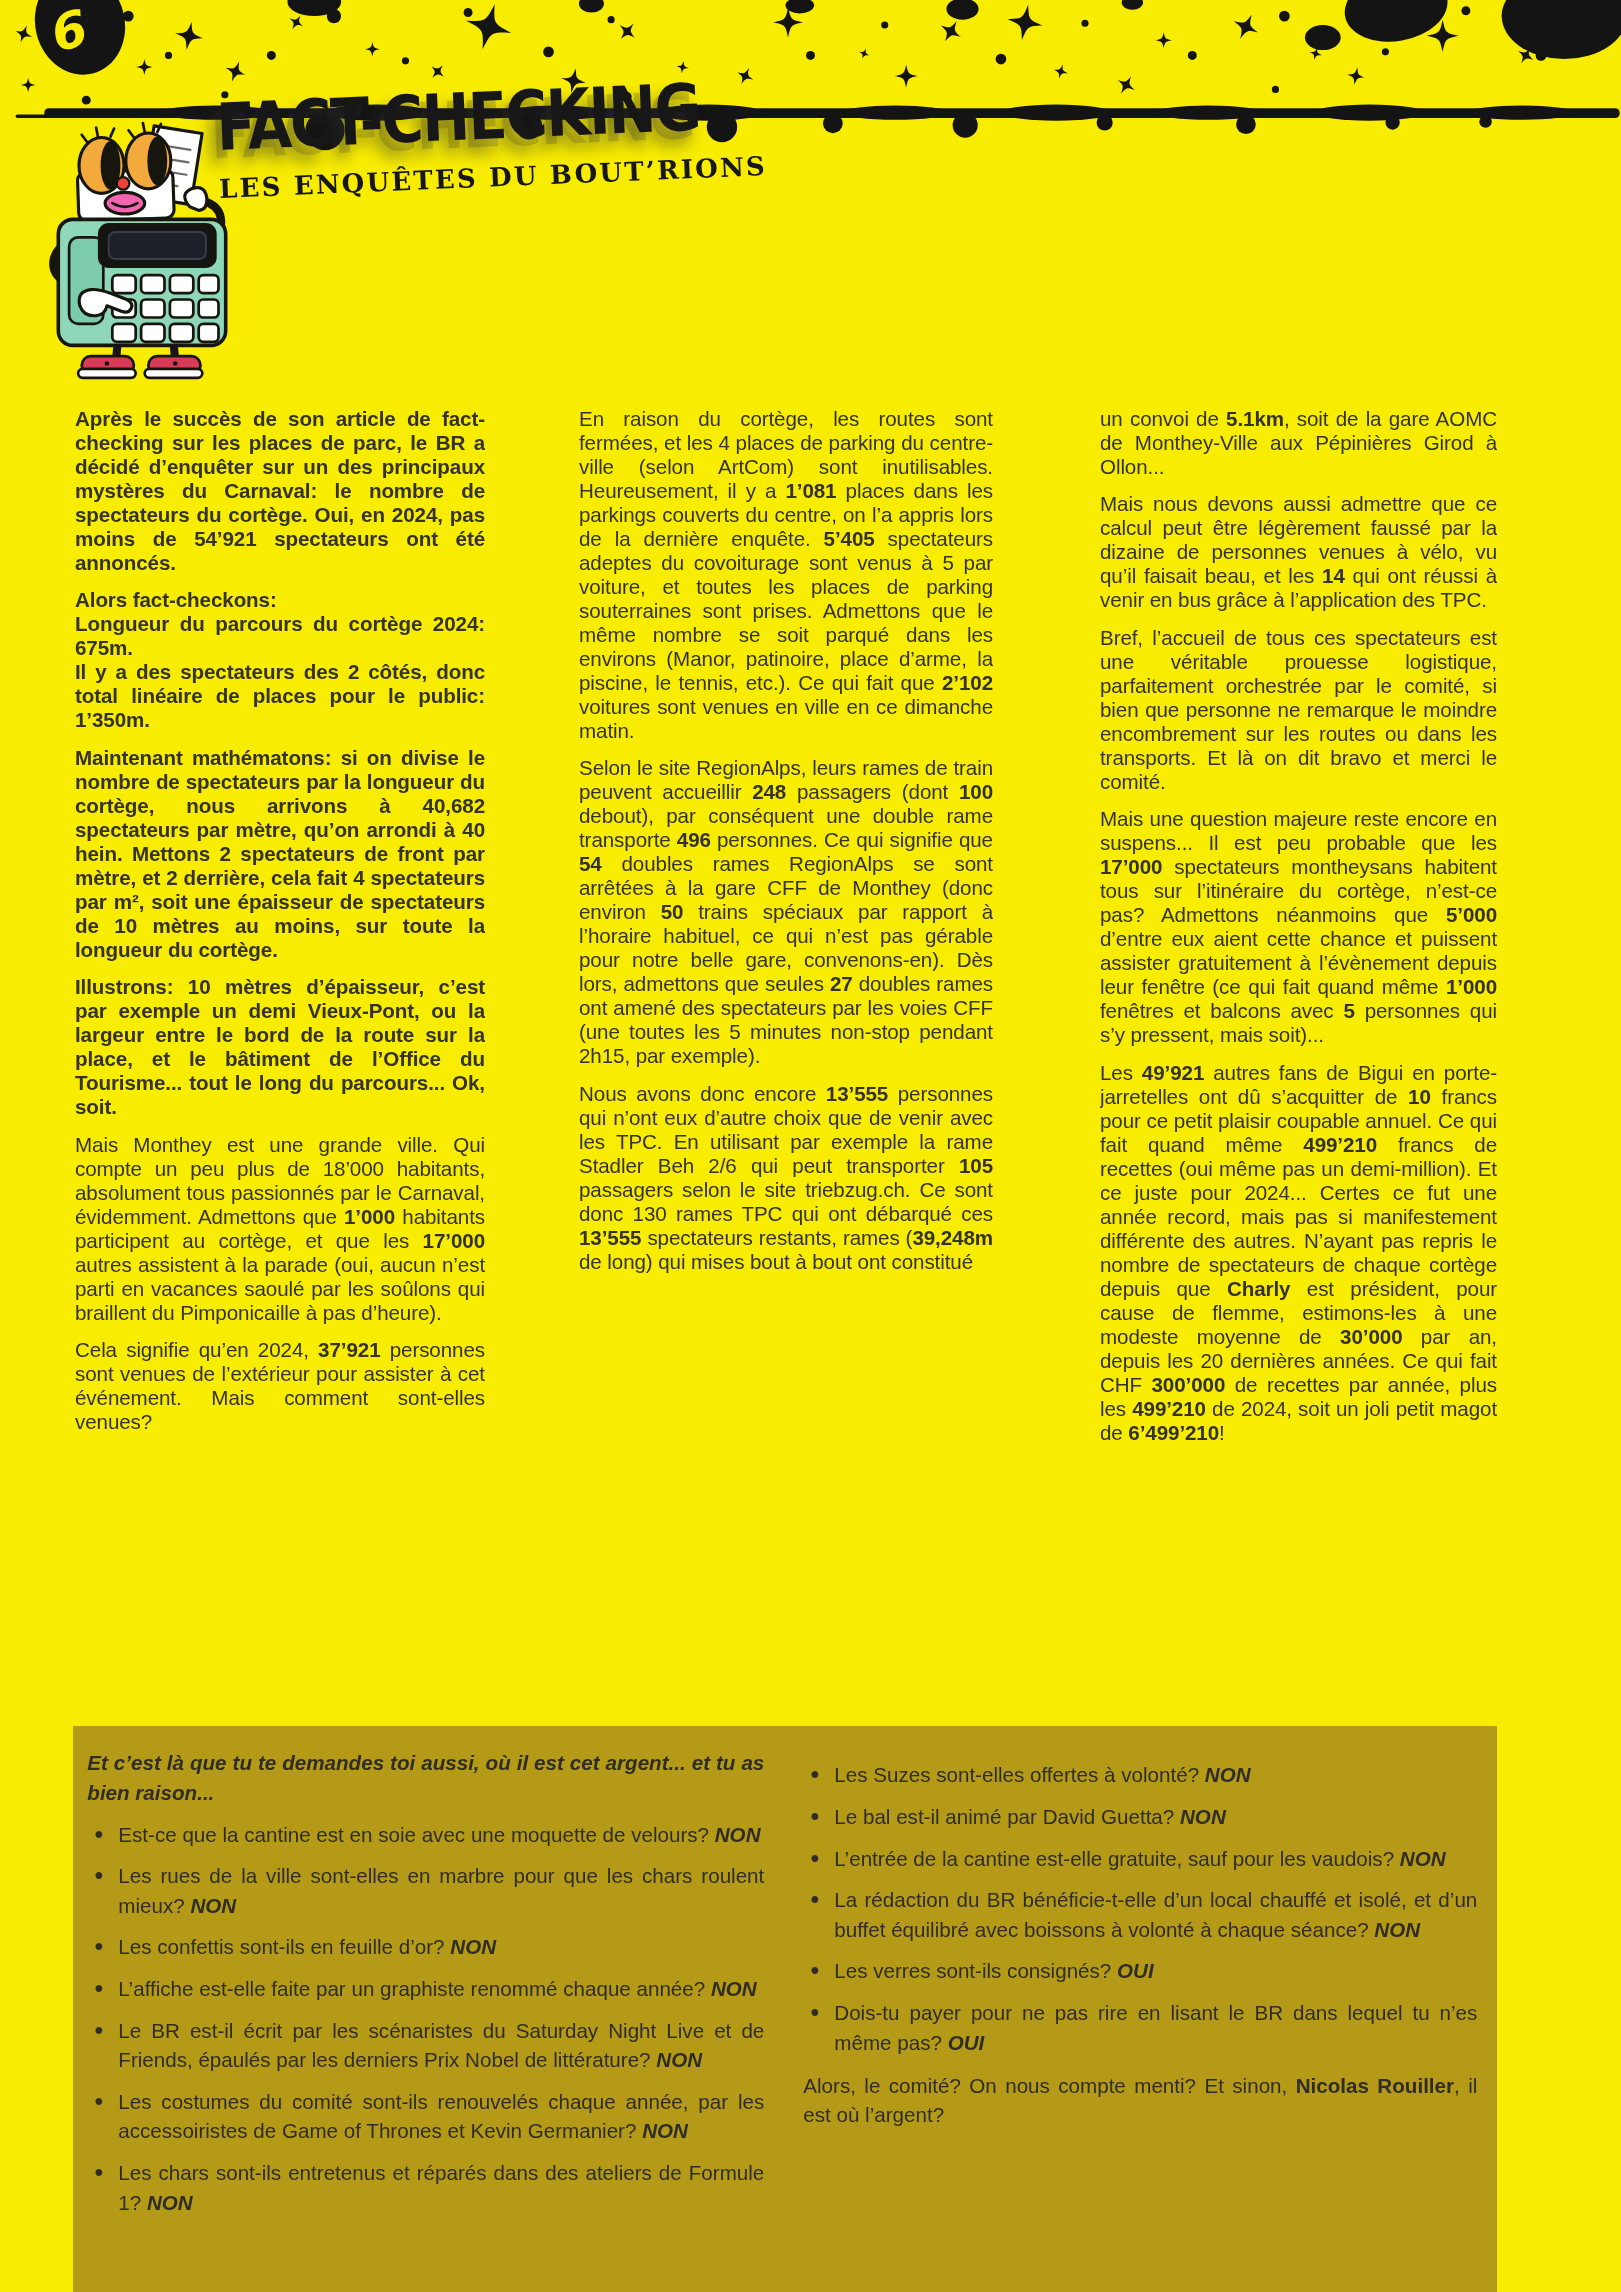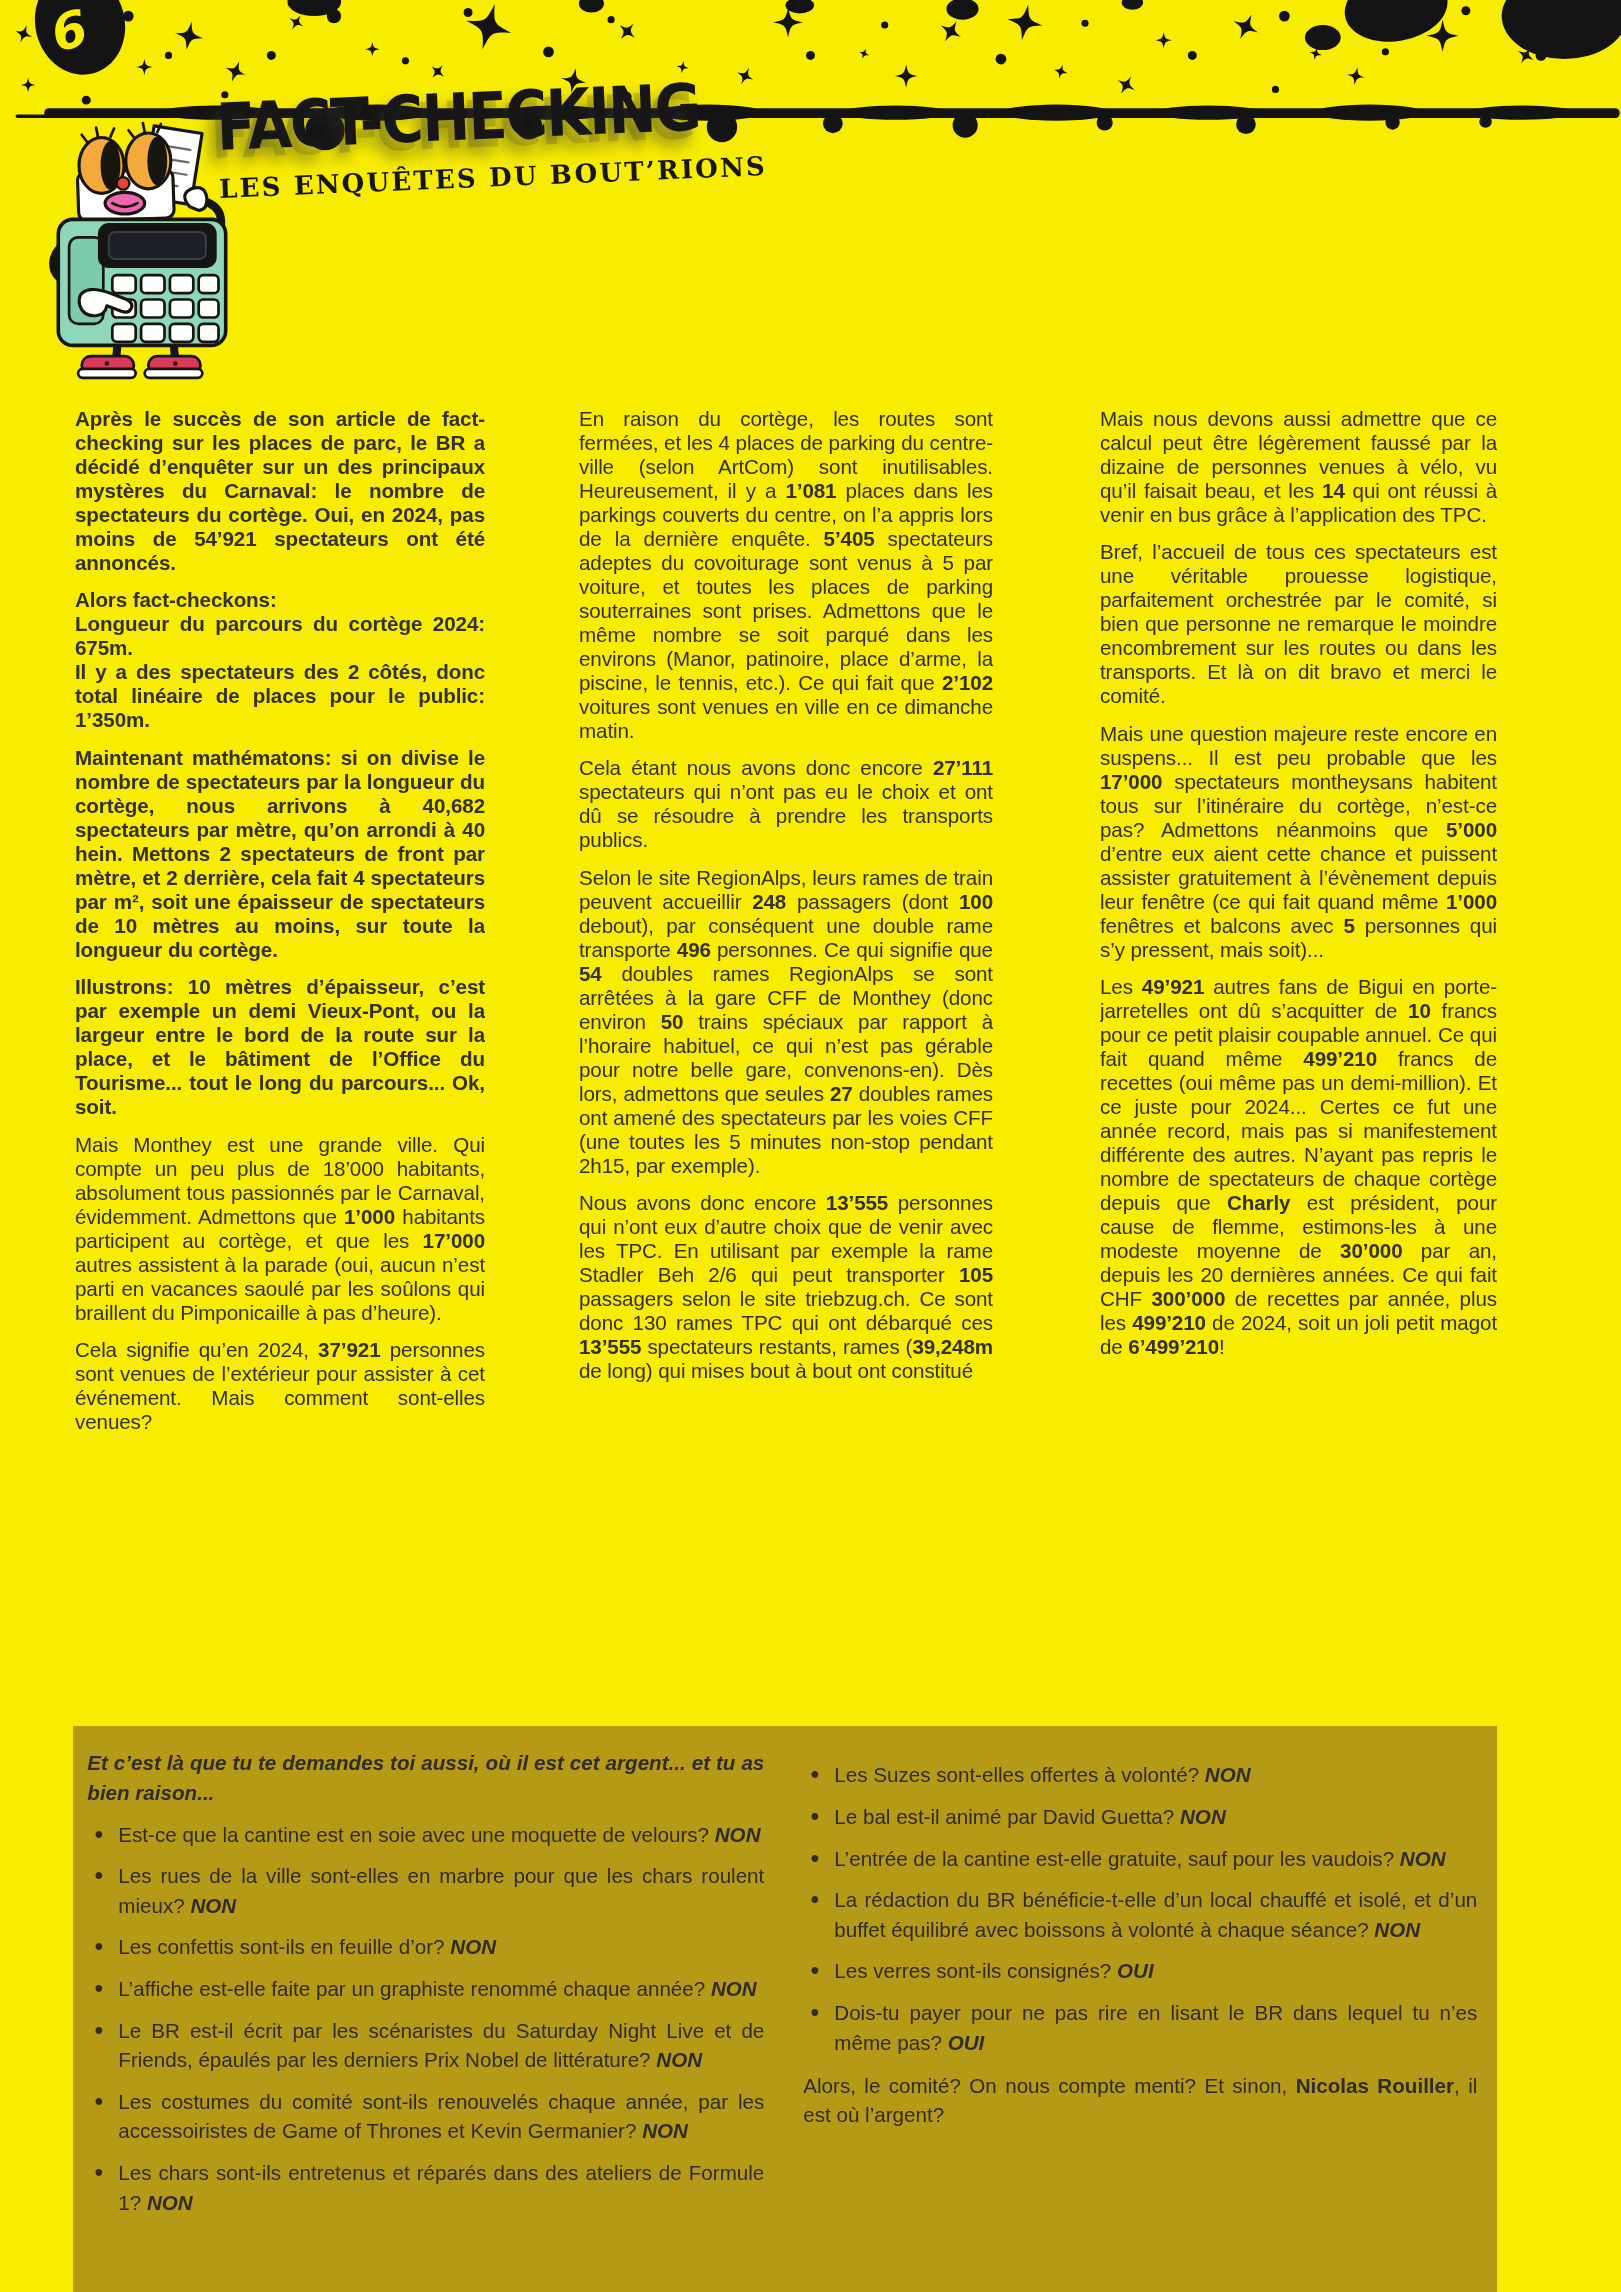--- a/index.html
+++ b/index.html
@@ -217,25 +217,25 @@
       <p class="para tight"><span class="b">Alors fact-checkons:</span></p>
       <p class="para tight"><span class="b">Longueur du parcours du cortège 2024: 675m.</span></p>
       <p class="para"><span class="b">Il y a des spectateurs des 2 côtés, donc total linéaire de places pour le public: 1’350m.</span></p>
       <p class="para"><span class="b">Maintenant mathématons: si on divise le nombre de spectateurs par la longueur du cortège, nous arrivons à 40,682 spectateurs par mètre, qu’on arrondi à 40 hein. Mettons 2 spectateurs de front par mètre, et 2 derrière, cela fait 4 spectateurs par m², soit une épaisseur de spectateurs de 10 mètres au moins, sur toute la longueur du cortège.</span></p>
       <p class="para"><span class="b">Illustrons: 10 mètres d’épaisseur, c’est par exemple un demi Vieux-Pont, ou la largeur entre le bord de la route sur la place, et le bâtiment de l’Office du Tourisme... tout le long du parcours... Ok, soit.</span></p>
       <p class="para"><span>Mais Monthey est une grande ville. Qui compte un peu plus de 18’000 habitants, absolument tous passionnés par le Carnaval, évidemment. Admettons que </span><span class="b">1’000</span><span> habitants participent au cortège, et que les </span><span class="b">17’000</span><span> autres assistent à la parade (oui, aucun n’est parti en vacances saoulé par les soûlons qui braillent du Pimponicaille à pas d’heure).</span></p>
       <p class="para"><span>Cela signifie qu’en 2024, </span><span class="b">37’921</span><span> personnes sont venues de l’extérieur pour assister à cet événement. Mais comment sont-elles venues?</span></p>
     </div>
   <div class="col" id="col2">
       <p class="para"><span>En raison du cortège, les routes sont fermées, et les 4 places de parking du centre-ville (selon ArtCom) sont inutilisables. Heureusement, il y a </span><span class="b">1’081</span><span> places dans les parkings couverts du centre, on l’a appris lors de la dernière enquête. </span><span class="b">5’405</span><span> spectateurs adeptes du covoiturage sont venus à 5 par voiture, et toutes les places de parking souterraines sont prises. Admettons que le même nombre se soit parqué dans les environs (Manor, patinoire, place d’arme, la piscine, le tennis, etc.). Ce qui fait que </span><span class="b">2’102</span><span> voitures sont venues en ville en ce dimanche matin.</span></p>
-      <p class="para"><span>Cela étant nous avons donc encore </span><span class="b">27’111</span><span> spectateurs qui n’ont pas eu le choix et ont dû se résoudre à prendre les transports publics.</span></p>
       <p class="para"><span>Selon le site RegionAlps, leurs rames de train peuvent accueillir </span><span class="b">248</span><span> passagers (dont </span><span class="b">100</span><span> debout), par conséquent une double rame transporte </span><span class="b">496</span><span> personnes. Ce qui signifie que </span><span class="b">54</span><span> doubles rames RegionAlps se sont arrêtées à la gare CFF de Monthey (donc environ </span><span class="b">50</span><span> trains spéciaux par rapport à l’horaire habituel, ce qui n’est pas gérable pour notre belle gare, convenons-en). Dès lors, admettons que seules </span><span class="b">27</span><span> doubles rames ont amené des spectateurs par les voies CFF (une toutes les 5 minutes non-stop pendant 2h15, par exemple).</span></p>
       <p class="para"><span>Nous avons donc encore </span><span class="b">13’555</span><span> personnes qui n’ont eux d’autre choix que de venir avec les TPC. En utilisant par exemple la rame Stadler Beh 2/6 qui peut transporter </span><span class="b">105</span><span> passagers selon le site triebzug.ch. Ce sont donc 130 rames TPC qui ont débarqué ces </span><span class="b">13’555</span><span> spectateurs restants, rames (</span><span class="b">39,248m</span><span> de long) qui mises bout à bout ont constitué</span></p>
     </div>
   <div class="col" id="col3">
+      <p class="para"><span>un convoi de </span><span class="b">5.1km</span><span>, soit de la gare AOMC de Monthey-Ville aux Pépinières Girod à Ollon...</span></p>
       <p class="para"><span>Mais nous devons aussi admettre que ce calcul peut être légèrement faussé par la dizaine de personnes venues à vélo, vu qu’il faisait beau, et les </span><span class="b">14</span><span> qui ont réussi à venir en bus grâce à l’application des TPC.</span></p>
       <p class="para"><span>Bref, l’accueil de tous ces spectateurs est une véritable prouesse logistique, parfaitement orchestrée par le comité, si bien que personne ne remarque le moindre encombrement sur les routes ou dans les transports. Et là on dit bravo et merci le comité.</span></p>
       <p class="para"><span>Mais une question majeure reste encore en suspens... Il est peu probable que les </span><span class="b">17’000</span><span> spectateurs montheysans habitent tous sur l’itinéraire du cortège, n’est-ce pas? Admettons néanmoins que </span><span class="b">5’000</span><span> d’entre eux aient cette chance et puissent assister gratuitement à l’évènement depuis leur fenêtre (ce qui fait quand même </span><span class="b">1’000</span><span> fenêtres et balcons avec </span><span class="b">5</span><span> personnes qui s’y pressent, mais soit)...</span></p>
       <p class="para"><span>Les </span><span class="b">49’921</span><span> autres fans de Bigui en porte-jarretelles ont dû s’acquitter de </span><span class="b">10</span><span> francs pour ce petit plaisir coupable annuel. Ce qui fait quand même </span><span class="b">499’210</span><span> francs de recettes (oui même pas un demi-million). Et ce juste pour 2024... Certes ce fut une année record, mais pas si manifestement différente des autres. N’ayant pas repris le nombre de spectateurs de chaque cortège depuis que </span><span class="b">Charly</span><span> est président, pour cause de flemme, estimons-les à une modeste moyenne de </span><span class="b">30’000</span><span> par an, depuis les 20 dernières années. Ce qui fait CHF </span><span class="b">300’000</span><span> de recettes par année, plus les </span><span class="b">499’210</span><span> de 2024, soit un joli petit magot de </span><span class="b">6’499’210</span><span>!</span></p>
     </div>
 
   <div class="bottom-box">
     <div class="box-col box-left">
       <p class="intro">Et c’est là que tu te demandes toi aussi, où il est cet argent... et tu as bien raison...</p>
       <ul class="qa-list">

